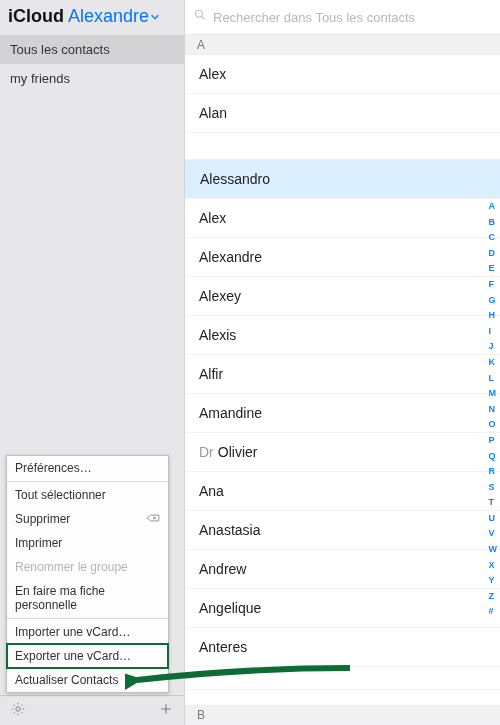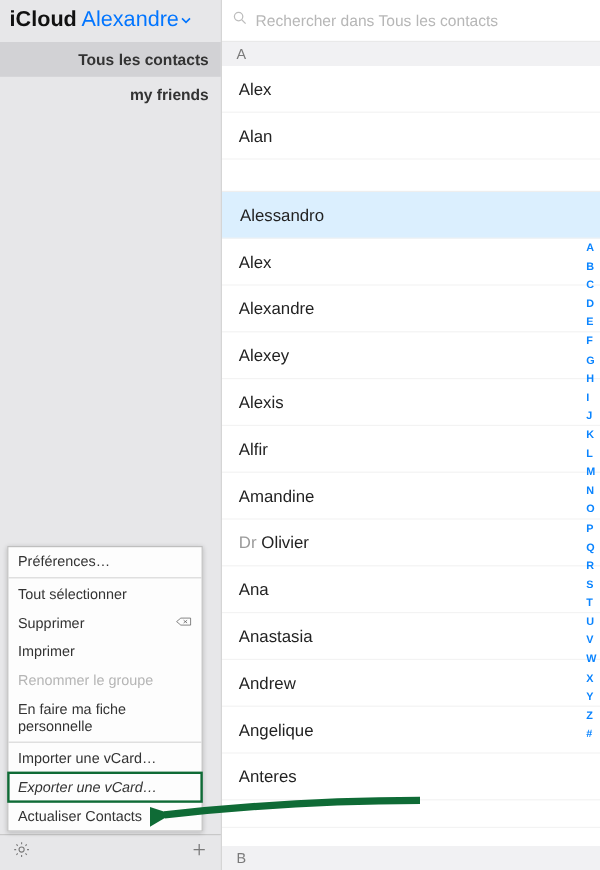--- a/index.html
+++ b/index.html
@@ -1,25 +1,25 @@
 <!DOCTYPE html>
 <html><head>
 <meta charset="utf-8">
 <style>
   * { box-sizing: border-box; margin:0; padding:0; }
   html,body { width:500px; height:725px; overflow:hidden; font-family: -apple-system, "Helvetica Neue", Arial, sans-serif; background:#fff; }
   .container { display:flex; flex-direction:row; width:500px; height:725px; position:relative; }
 
-  .sidebar { width:185px; background:#e7e7e9; border-right:1px solid #d5d5d5; display:flex; flex-direction:column; position:relative;text-align:right; }
+  .sidebar { width:185px; background:#e7e7e9; border-right:1px solid #d5d5d5; display:flex; flex-direction:column; position:relative; }
   .sidebar-header { padding:6px 8px 8px 8px; font-size:18px; font-weight:600; color:#111; display:flex; align-items:baseline; gap:4px; }
   .sidebar-header .contacts-word { color:#0275ff; font-weight:400; display:flex; align-items:center; gap:1px; }
   .sidebar-header .chev { display:inline-block; }
   .sidebar-header .chev svg { width:10px; height:10px; }
 
-  .group-list { flex:1;font-weight:bold; }
+  .group-list { flex:1; }
   .group-item { font-size:13px; color:#333; padding:7px 10px; cursor:pointer; }
   .group-item.selected { background:#d2d2d5; }
 
   .sidebar-footer { height:30px; border-top:1px solid #c8c8c8; display:flex; align-items:center; justify-content:space-between; padding:0 10px; }
   .sidebar-footer svg { width:16px; height:16px; stroke:#7a7a7a; fill:none; }
 
   .main { flex:1; position:relative; background:#fff; display:flex; flex-direction:column; }
   .search-row { height:32px; display:flex; align-items:center; gap:6px; padding:17px 8px; border-bottom:1px solid #e9e9e9;}
   .search-row svg { width:14px; height:14px; stroke:#bdbdbd; fill:none; }
   .search-row input { border:none; outline:none; font-size:13px; color:#333; background:transparent; width:100%; }
@@ -33,21 +33,21 @@
   .sep-line-only { border-bottom:1px solid #eee; padding:4px 14px; }
 
   .alpha-index { position:absolute; right:3px; top:200px; display:flex; flex-direction:column; gap:3px; }
   .alpha-index span { font-size:9px; color:#0a84ff; font-weight:600; cursor:pointer; line-height:1.4; }
 
   
   .popup { position:absolute; left:6px; bottom:32px; width:163px; background:#fdfdfd; border:1px solid #bfbfbf; box-shadow:0 1px 4px rgba(0,0,0,.2); font-size:12px; color:#333; }
   .popup .item { padding:5px 8px; cursor:pointer; display:flex; justify-content:space-between; align-items:center;}
   .popup .item.disabled { color:#b5b5b5; cursor:default; }
   .popup .sep { height:1px; background:#d8d8d8; margin:1px 0; }
-  .popup .item.highlight { outline:2px solid #0f6b36; outline-offset:-1px;font-style:italic; }
+  .popup .item.highlight { outline:2px solid #0f6b36; outline-offset:-1px; }
   .popup .del-icon svg { width:14px; height:10px; fill:none; stroke:#555; }
 
   
   .arrow-overlay { position:absolute; pointer-events:none; left:125px; bottom:29px; }
 </style>
 </head>
 <body>
 
 <div class="container">
 

